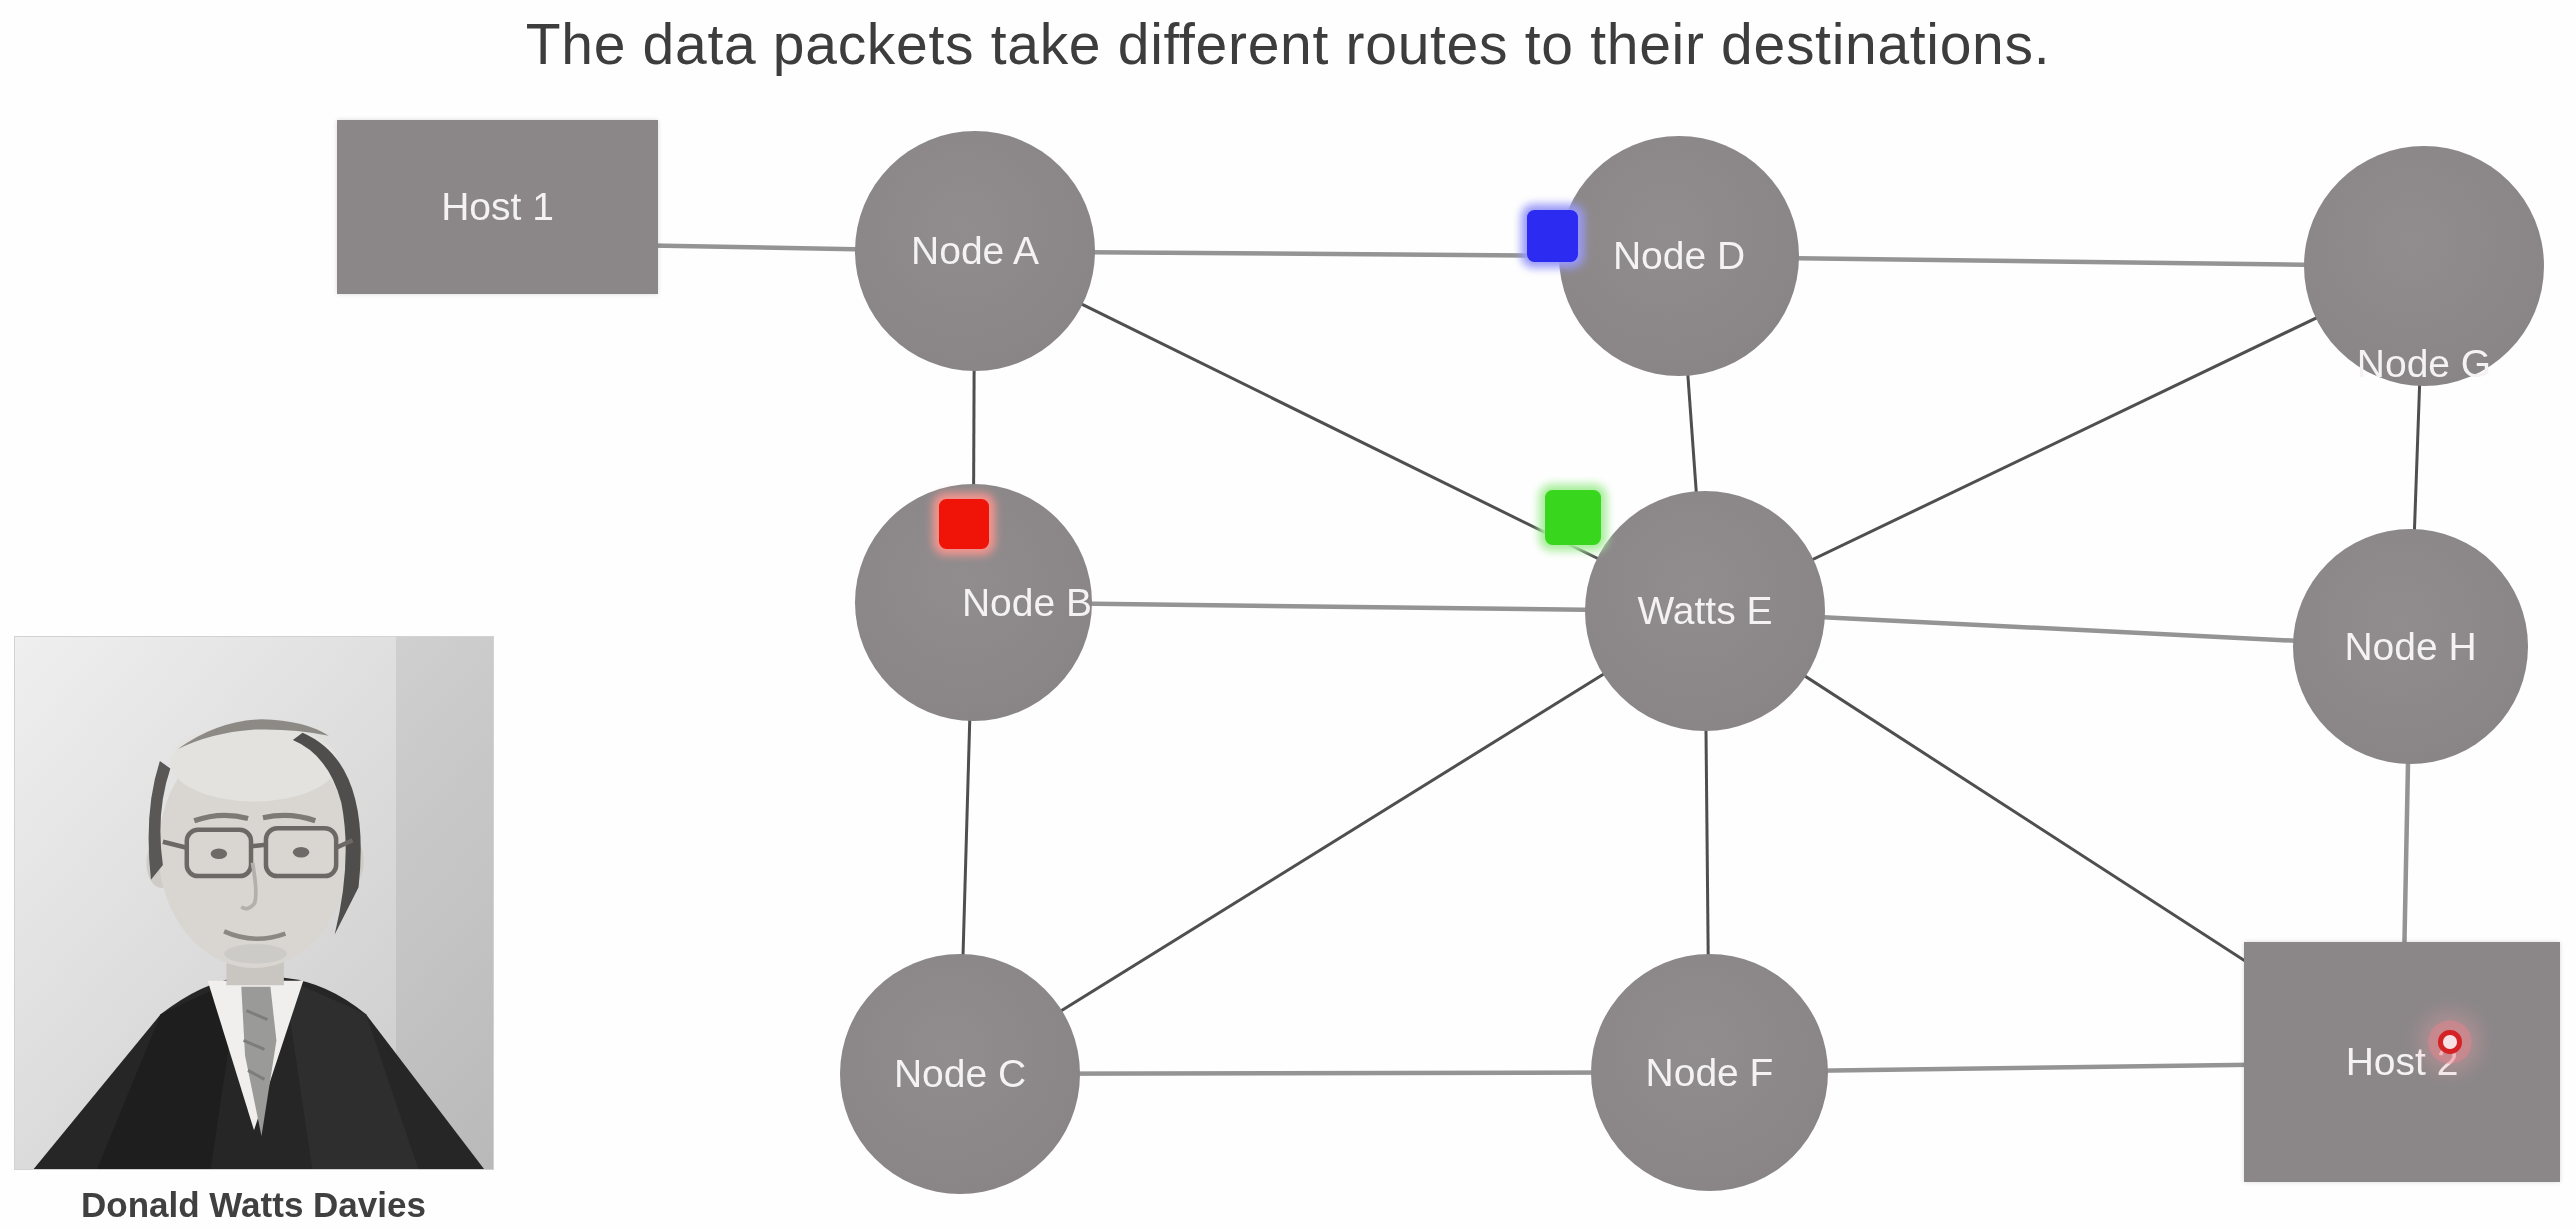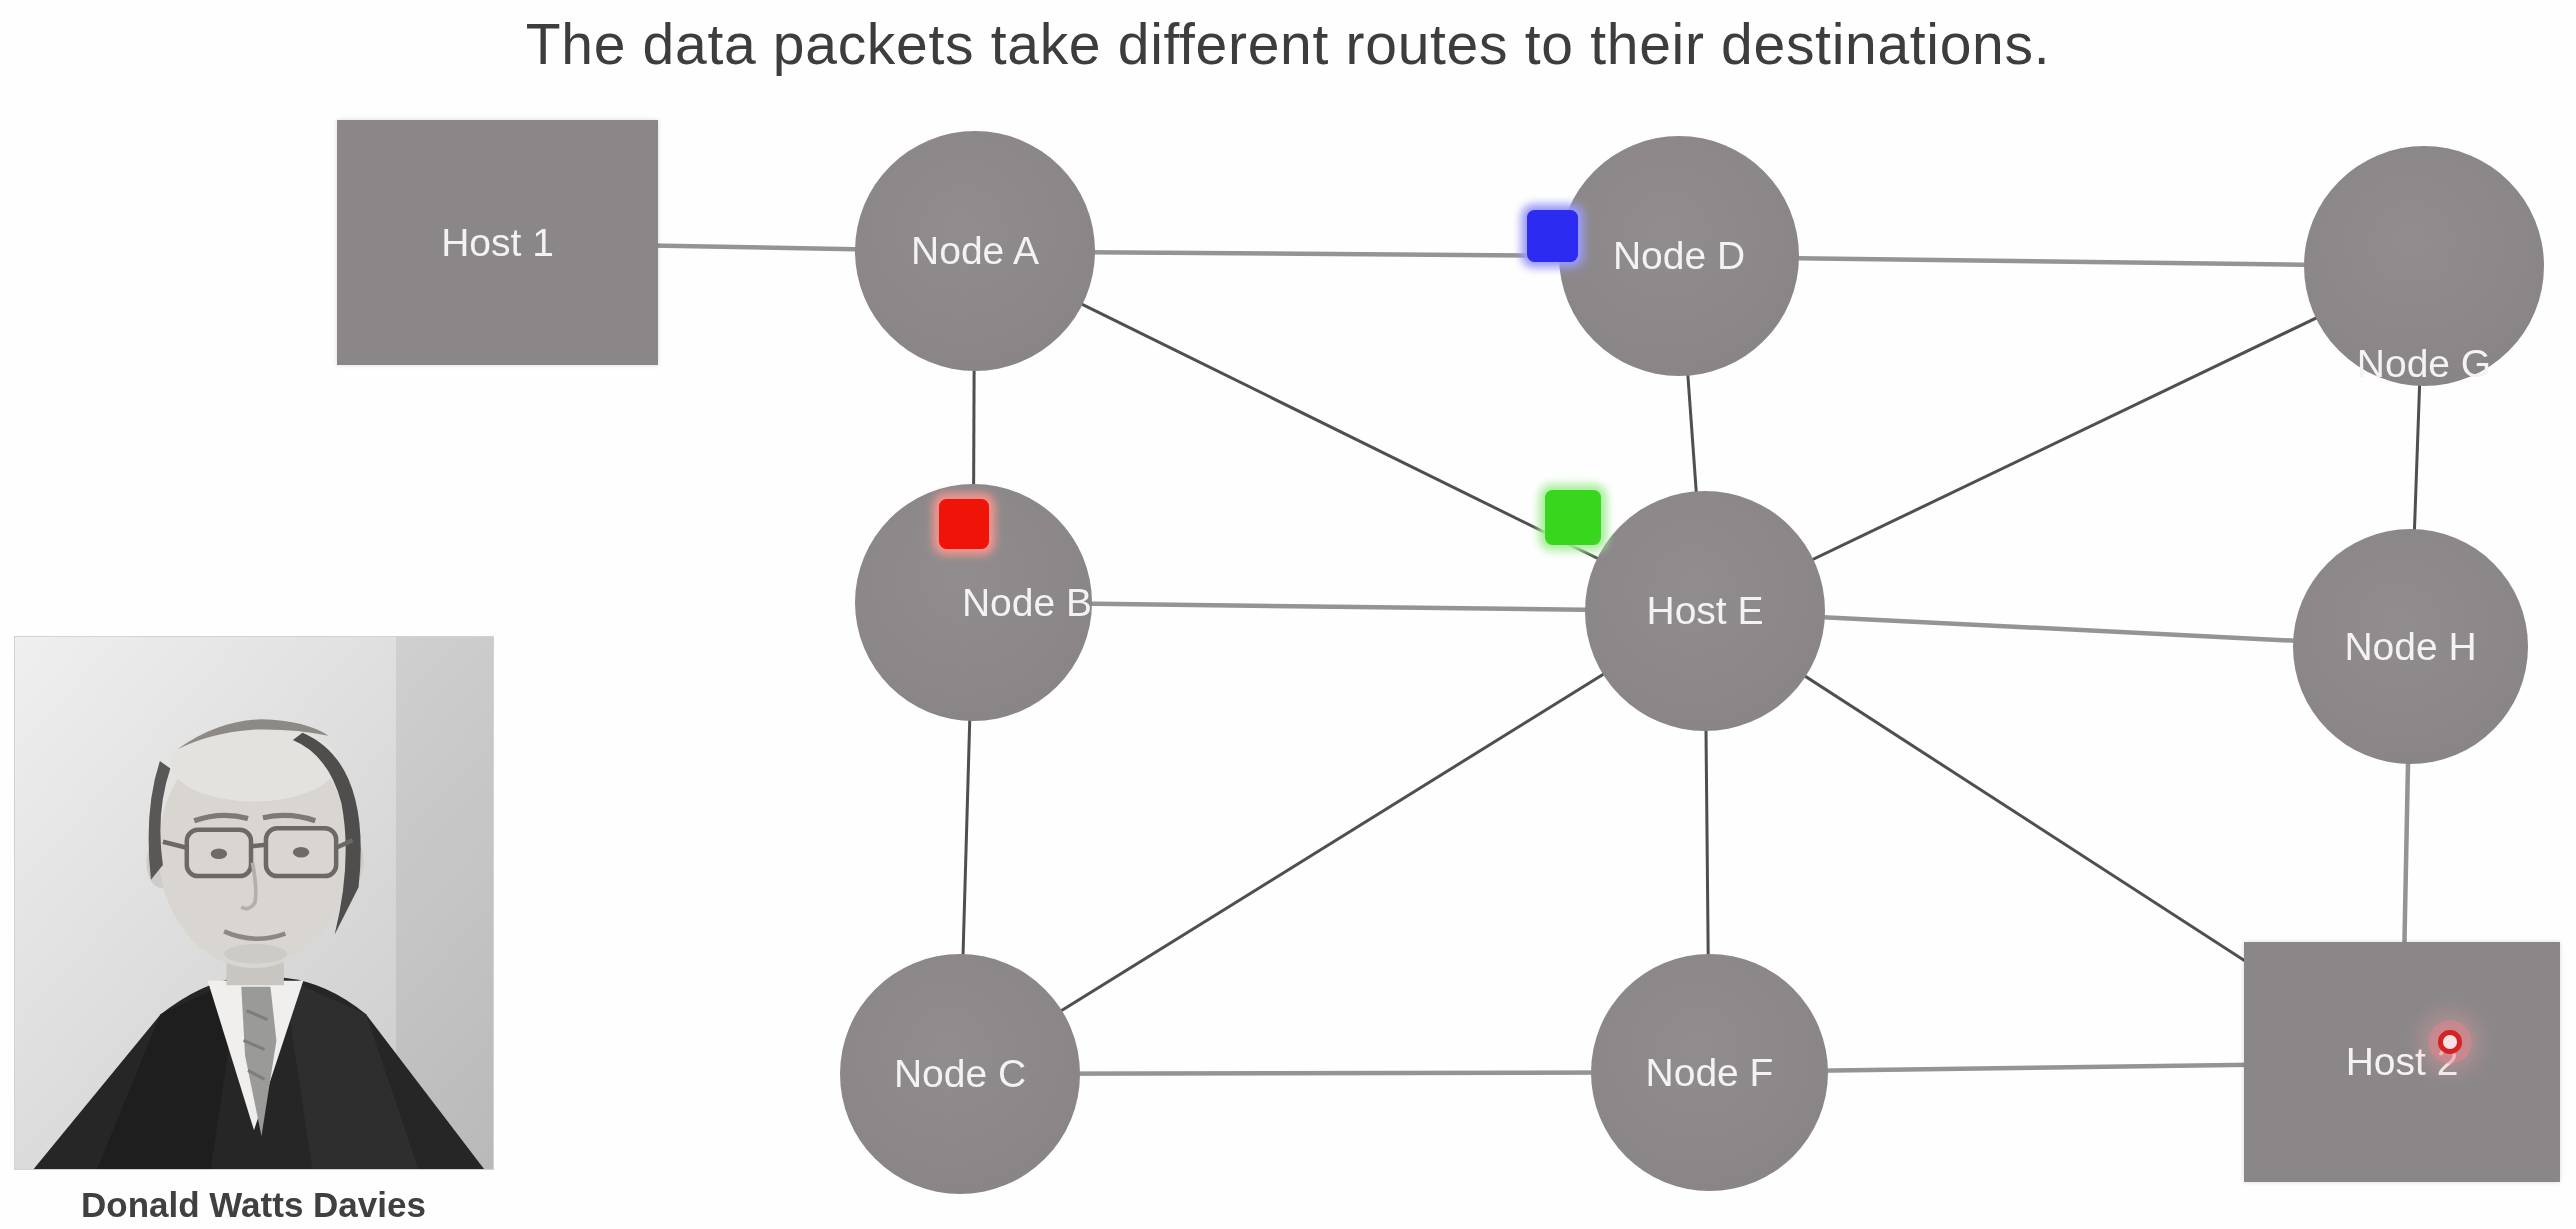--- a/index.html
+++ b/index.html
@@ -66,40 +66,40 @@
       <line x1="2274" y1="815" x2="3215" y2="862" class="edge-thick"></line>
       <line x1="1280" y1="1432" x2="2274" y2="815" class="edge-thin"></line>
       <line x1="2274" y1="815" x2="2280" y2="1430" class="edge-thin"></line>
       <line x1="2274" y1="815" x2="3204" y2="1417" class="edge-thin"></line>
       <line x1="1280" y1="1432" x2="2280" y2="1430" class="edge-thick"></line>
       <line x1="2280" y1="1430" x2="3204" y2="1417" class="edge-thick"></line>
       <line x1="3215" y1="862" x2="3204" y2="1417" class="edge-thick"></line>
     </svg>
 
   <div id="shapes">
-      <div class="host" style="left: 337px; top: 120px; width: 321px; height: 245px;">
+      <div class="host" style="left: 337px; top: 120px; width: 321px; height: 174px;">
         <span class="shape-label">Host 1</span>
       </div>
       <div class="host" style="left: 2244px; top: 942px; width: 316px; height: 240px;">
         <span class="shape-label">Host 2</span>
       </div>
       <div class="node" style="left: 855px; top: 131px; width: 240px; height: 240px;">
         <span class="shape-label">Node A</span>
       </div>
       <div class="node" style="left: 855px; top: 484px; width: 237px; height: 237px; justify-content: flex-end;">
         <span class="shape-label">Node B</span>
       </div>
       <div class="node" style="left: 840px; top: 954px; width: 240px; height: 240px;">
         <span class="shape-label">Node C</span>
       </div>
       <div class="node" style="left: 1559px; top: 136px; width: 240px; height: 240px;">
         <span class="shape-label">Node D</span>
       </div>
       <div class="node" style="left: 1585px; top: 491px; width: 240px; height: 240px;">
-        <span class="shape-label">Host E</span>
+        <span class="shape-label">Watts E</span>
       </div>
       <div class="node" style="left: 1591px; top: 954px; width: 237px; height: 237px;">
         <span class="shape-label">Node F</span>
       </div>
       <div class="node" style="left: 2304px; top: 146px; width: 240px; height: 240px; align-items: flex-end;">
         <span class="shape-label">Node G</span>
       </div>
       <div class="node" style="left: 2293px; top: 529px; width: 235px; height: 235px;">
         <span class="shape-label">Node H</span>
       </div>

